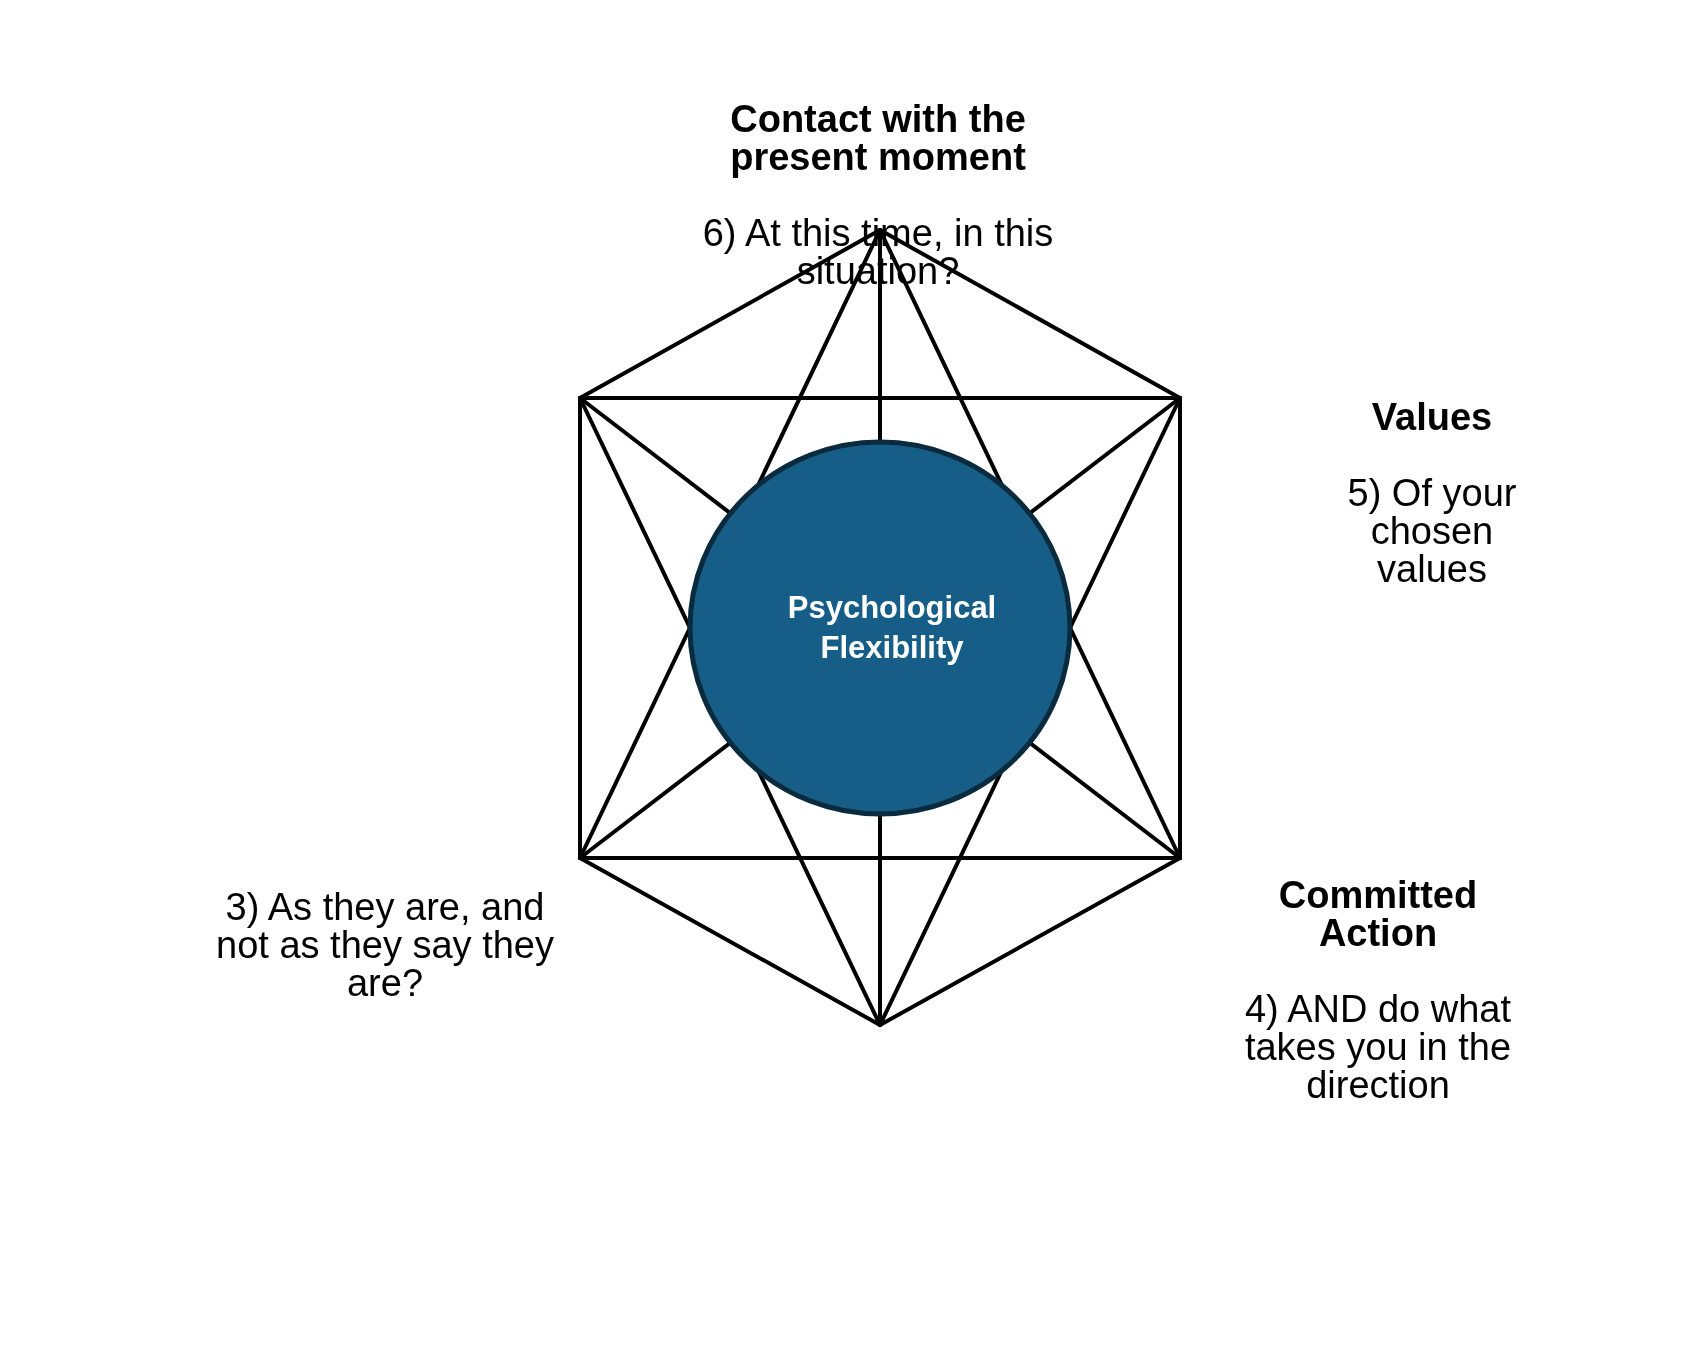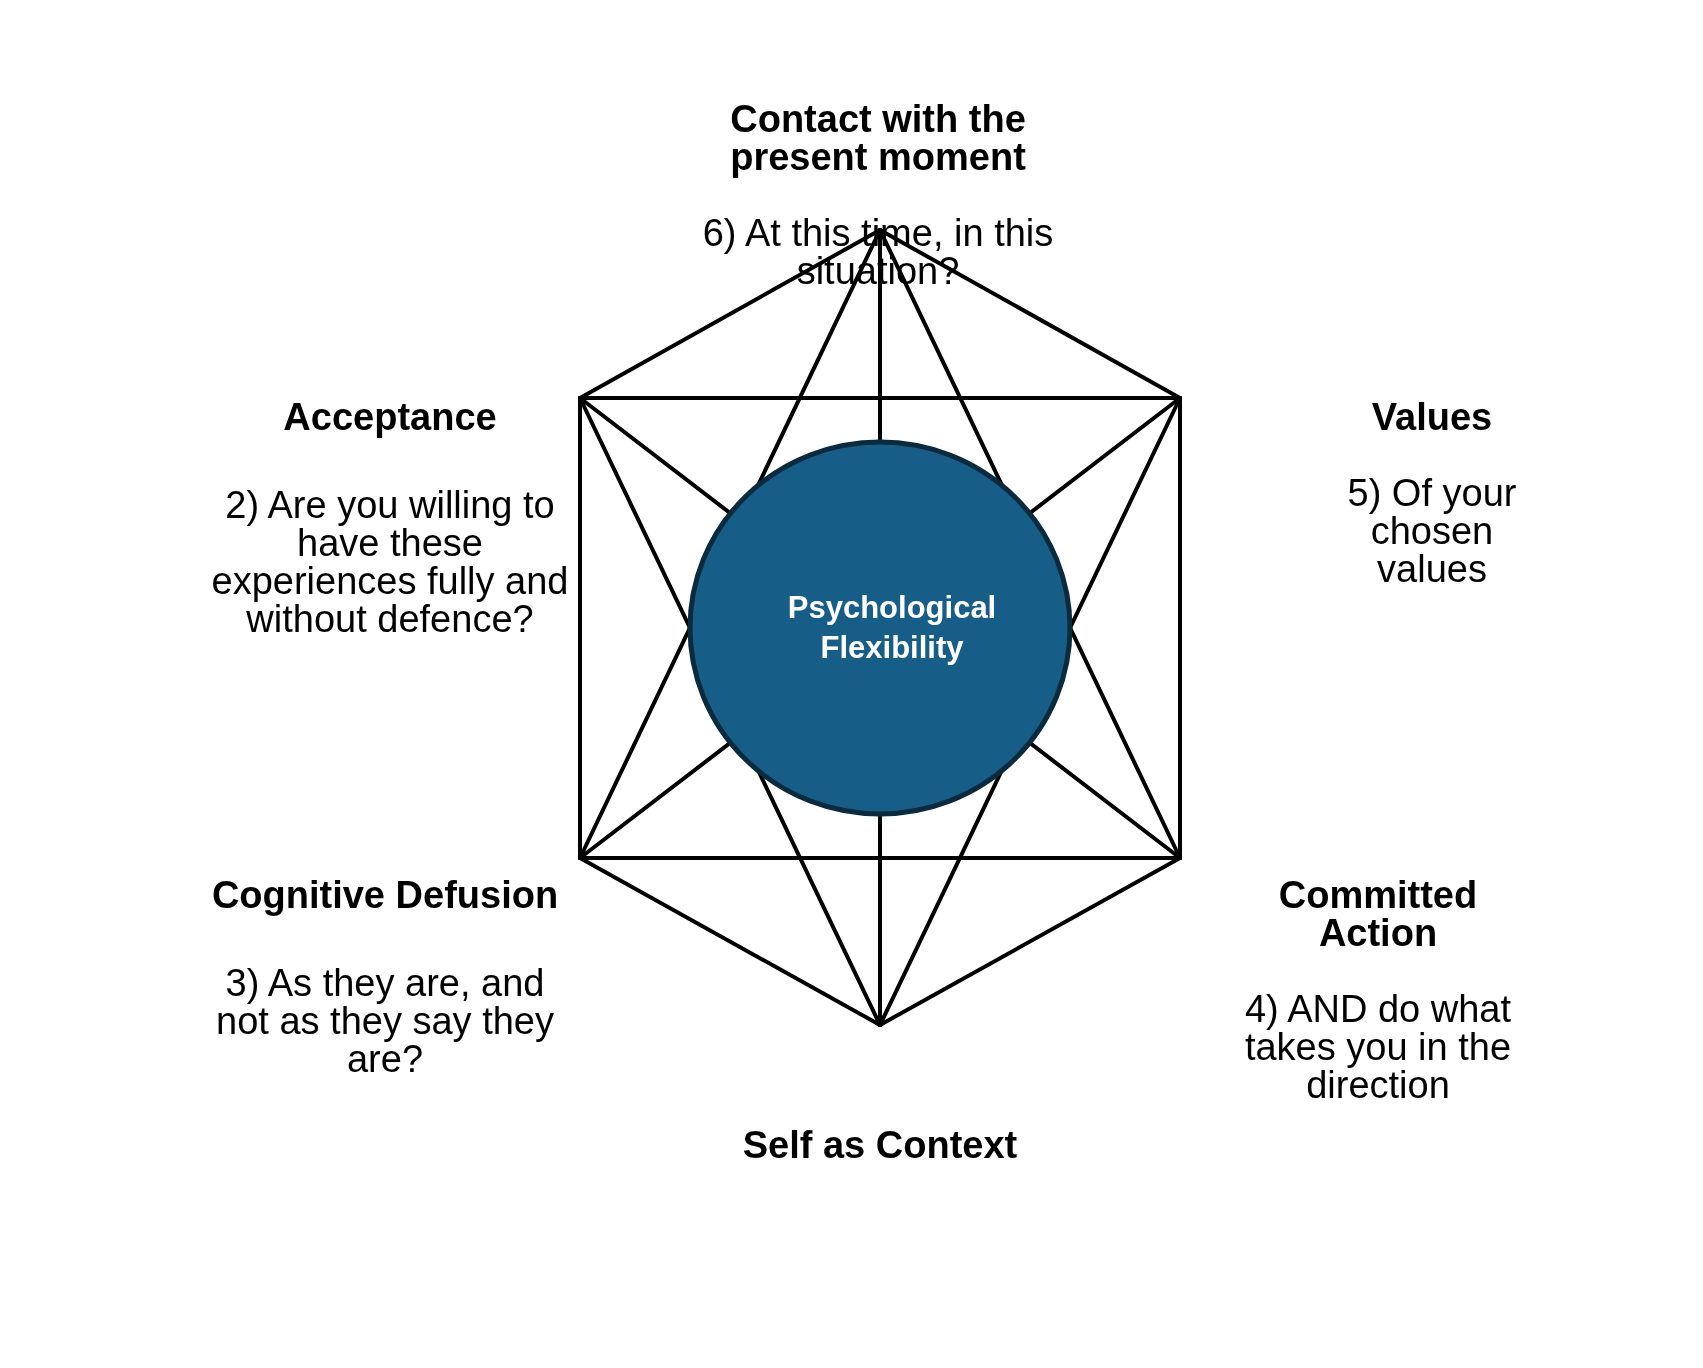--- a/index.html
+++ b/index.html
@@ -60,45 +60,36 @@
   <div class="center-label">Psychological
 Flexibility</div>
 
   <div class="label" style="left:878px;top:62px">
     <div class="hd">Contact with the
 present moment</div>
     <div class="bd">6) At this time, in this
 situation?</div>
   </div>
 
-  <div class="label" style="left:390px;top:360px">
-    <div class="hd">Acceptance</div>
-    <div class="bd gap">2) Are you willing to
-have these
-experiences fully and
-without defence?</div>
-  </div>
 
   <div class="label" style="left:1432px;top:360px">
     <div class="hd">Values</div>
     <div class="bd">5) Of your chosen
 values</div>
   </div>
 
   <div class="label" style="left:385px;top:838px">
-    <div class="hd">Cognitive Defusion</div>
     <div class="bd gap">3) As they are, and
 not as they say they
 are?</div>
   </div>
 
   <div class="label" style="left:1378px;top:838px">
     <div class="hd">Committed Action</div>
     <div class="bd">4) AND do what
 takes you in the
 direction</div>
   </div>
 
   <div class="label" style="left:880px;top:1088px">
-    <div class="hd">Self as Context</div>
   </div>
 
 </div>
 
 </body></html>

